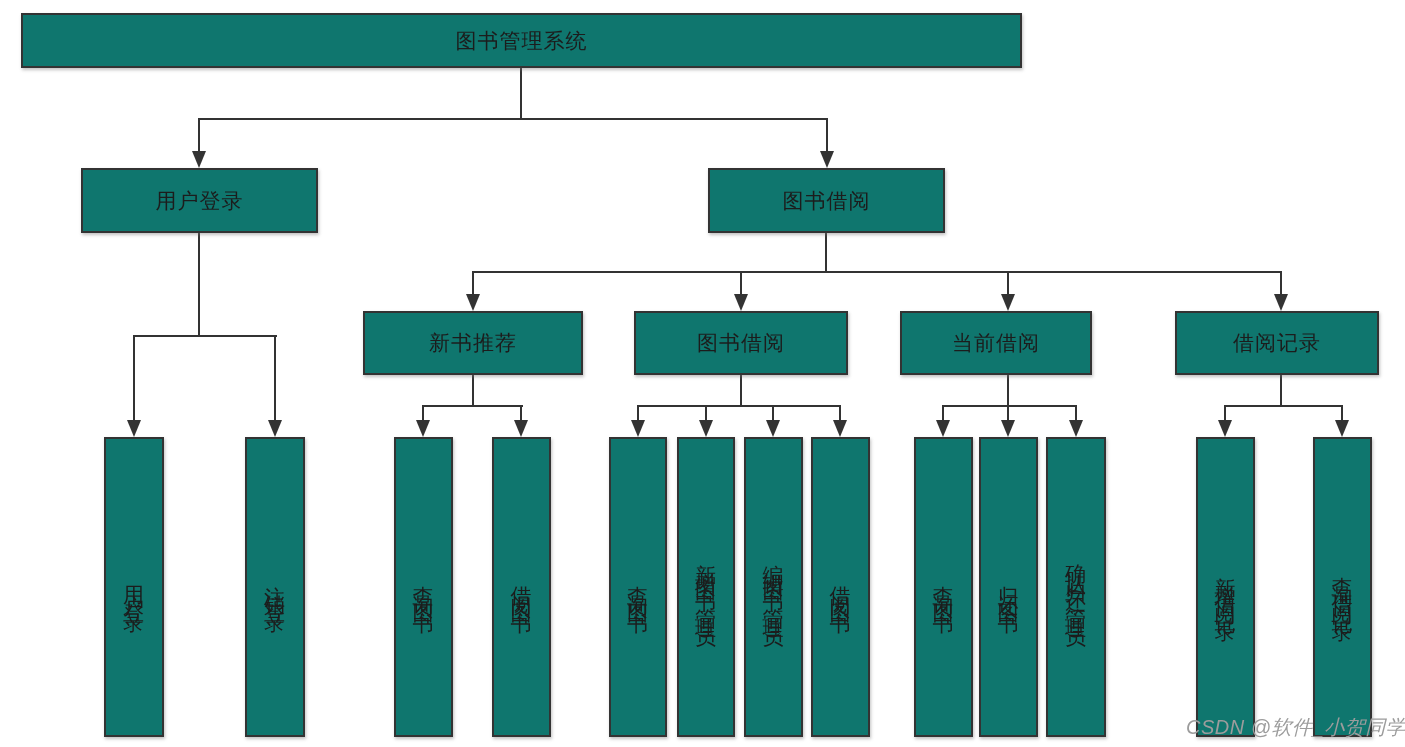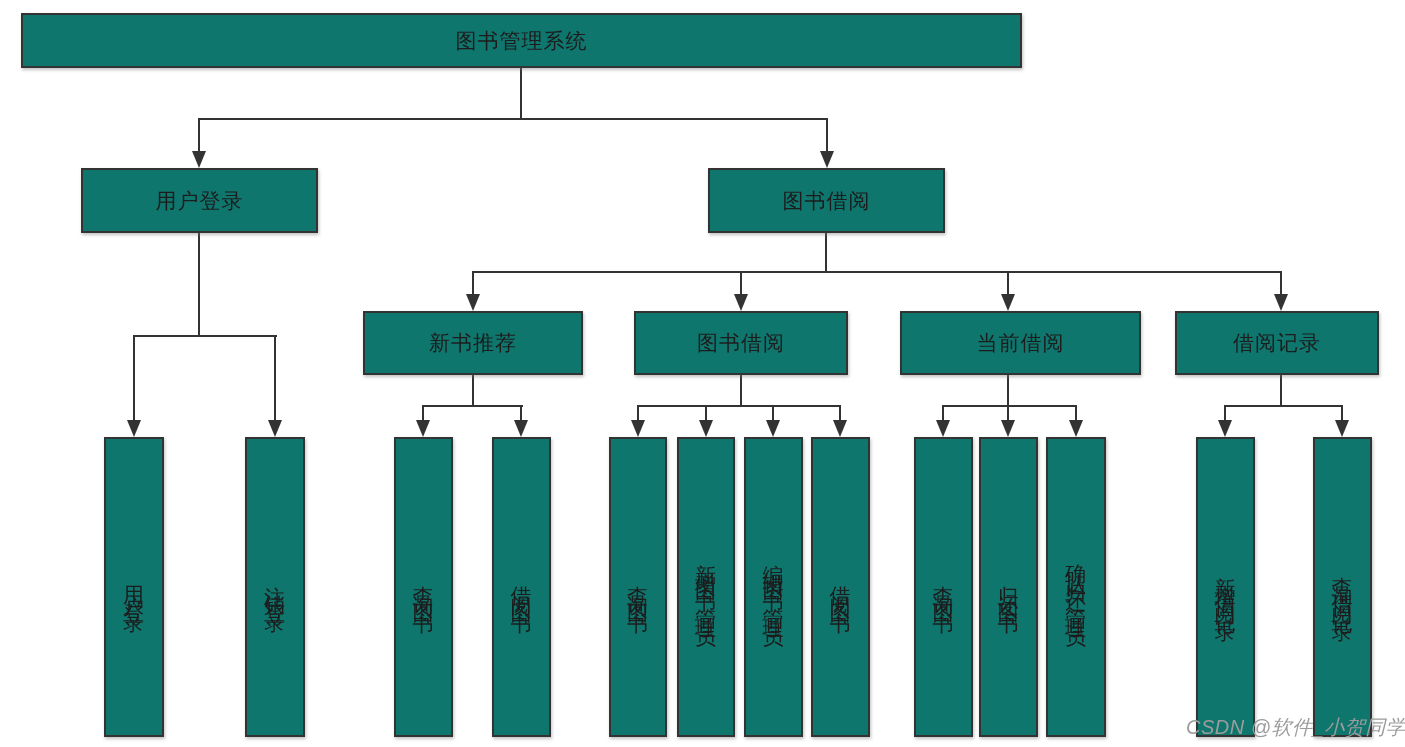--- a/index.html
+++ b/index.html
@@ -86,21 +86,21 @@
   <div class="box" style="left:708px;top:168px;width:237px;height:65px">
     <span class="lbl">图书借阅</span>
   </div>
 
   <div class="box" style="left:363px;top:311px;width:220px;height:64px">
     <span class="lbl">新书推荐</span>
   </div>
   <div class="box" style="left:634px;top:311px;width:214px;height:64px">
     <span class="lbl">图书借阅</span>
   </div>
-  <div class="box" style="left:900px;top:311px;width:241px;height:64px">
+  <div class="box" style="left:900px;top:311px;width:192px;height:64px">
     <span class="lbl">当前借阅</span>
   </div>
   <div class="box" style="left:1175px;top:311px;width:204px;height:64px">
     <span class="lbl">借阅记录</span>
   </div>
 
   <div class="box v" style="left:104px;top:437px;width:60px;height:300px">
     <span class="lbl">用户登录</span>
   </div>
   <div class="box v" style="left:245px;top:437px;width:60px;height:300px">

